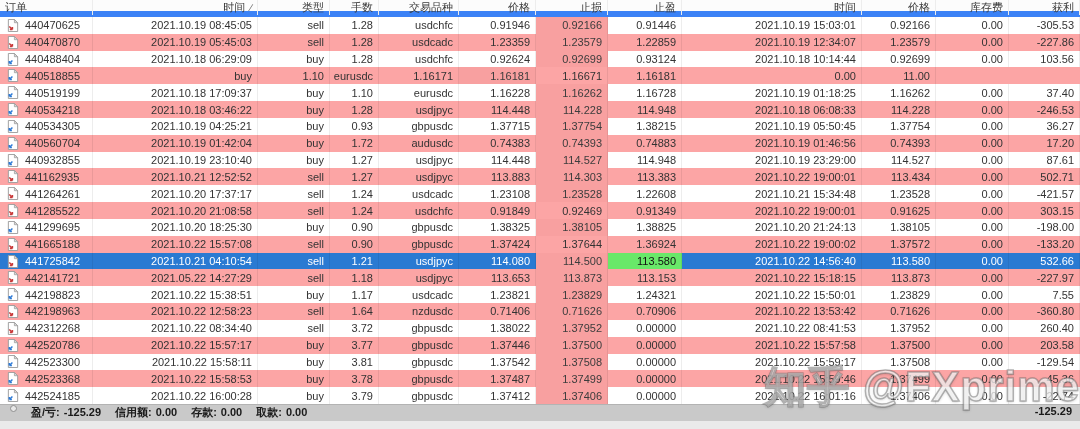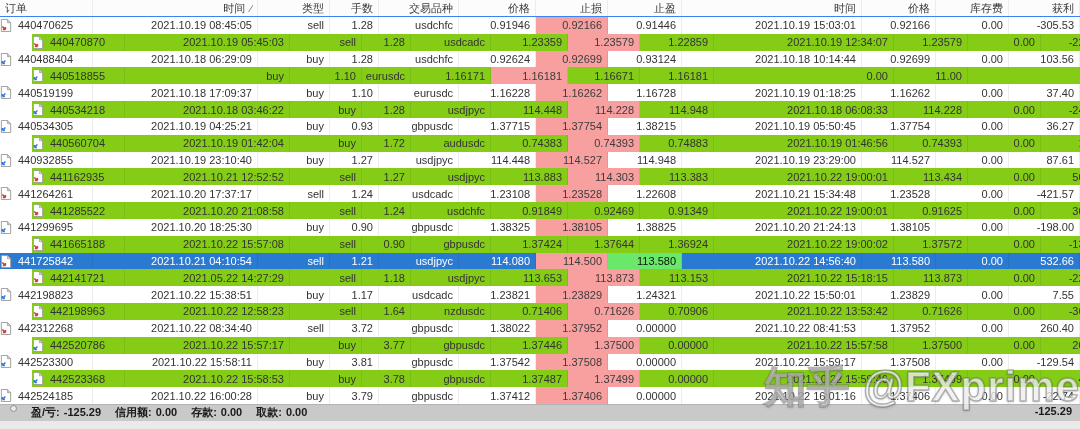--- a/index.html
+++ b/index.html
@@ -5,41 +5,41 @@
   html,body { margin:0; padding:0; background:#fff; }
   * { box-sizing:border-box; }
   .terminal {
     position:relative; width:1080px; height:429px; overflow:hidden;
     font-family:"Liberation Sans","DejaVu Sans",sans-serif;
     font-size:11px; color:#333; background:#fff;
     --cols: 93px 165px 72px 49px 80px 77px 72px 74px 180px 74px 73px 71px;
   }
   .hdr {
     display:grid; grid-template-columns:var(--cols);
-    height:17px; background:#fcfcfc; border-bottom:1px solid #3b82f6; color:#3a3a3a;
+    height:17px; background:#fcfcfc; border-bottom:6px solid #3b82f6; color:#3a3a3a;
   }
   .hdr .hcell {
     display:flex; align-items:center; justify-content:flex-end;
     padding:0 5px; border-right:1px solid #ededed; white-space:nowrap; cursor:default;
   }
   .hdr .hcell.left { justify-content:flex-start; }
   .sortmark { margin-left:5px; font-size:10px; color:#666; }
   .rows { }
   .row {
     display:grid; grid-template-columns:var(--cols);
     height:16.83px; background:#fff;
   }
-  .row.alt { background:#84cc16;margin-left:32px; }
+  .row.alt { background:#fca5a5; }
   .row.selected { background:#2a7ad2; color:#fff; }
   .cell {
     display:flex; align-items:center; justify-content:flex-end;
     padding:0 5px; border-right:1px solid rgba(0,0,0,0.07);
     white-space:nowrap; overflow:hidden; height:100%;
   }
-  .cell.left { justify-content:flex-start; padding-left:0; }
+  .cell.left { justify-content:flex-start; padding-left:7px; }
   .cell.sl-hit { background:#f8a0a0; color:#3c3c3c; }
   .cell.tp-hit { background:#69e869; color:#111; }
   .row.selected .cell.sl-hit { background:#f8a0a0; color:#3c3c3c; }
   .row.selected .cell.tp-hit { background:#69e869; color:#111; }
   .oicon { width:12px; height:13px; margin-right:6px; flex:0 0 auto; }
   .footer {
     position:absolute; left:0; right:0; top:404px; height:17px;
     background:#c9c9c9; border-top:1px solid #b3b3b3;
     display:flex; font-weight:bold; color:#1a1a1a;
     padding:0 6px;

